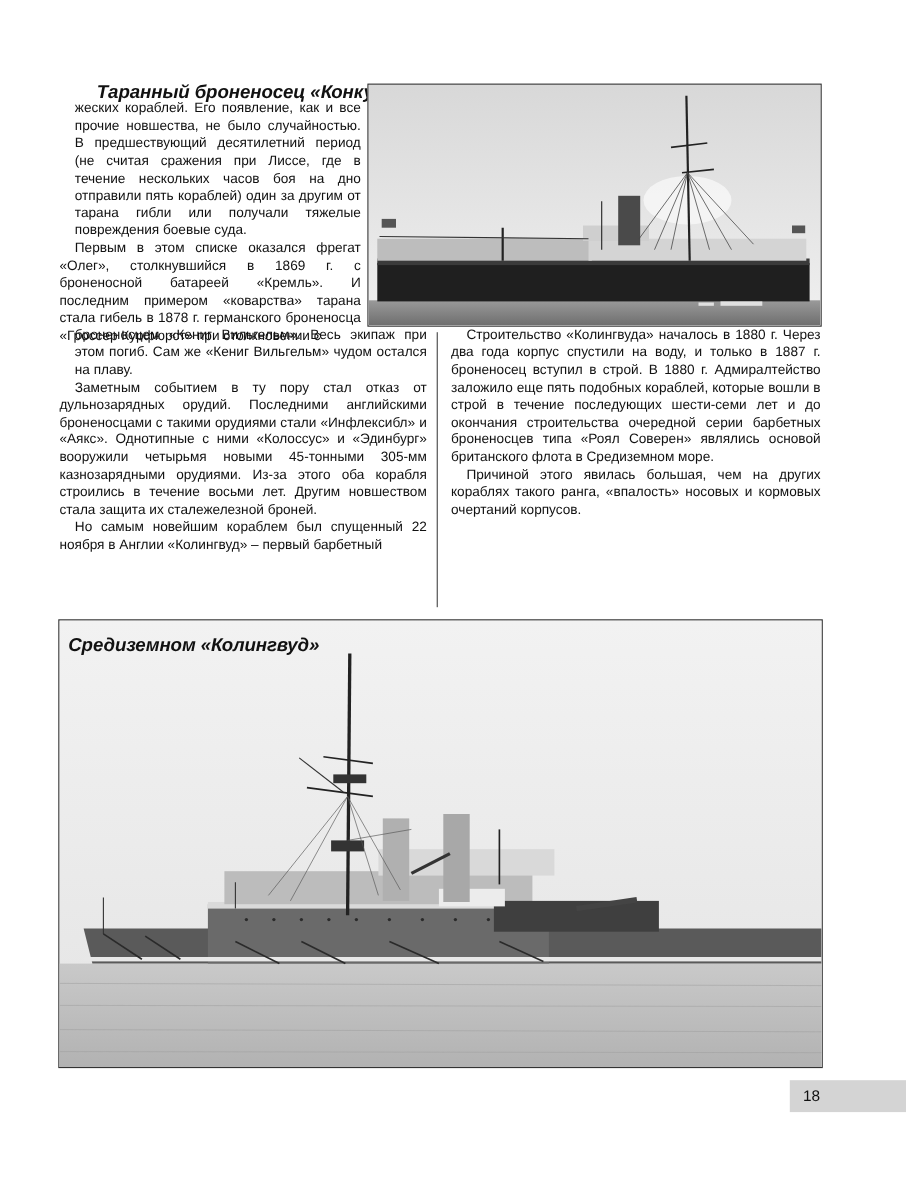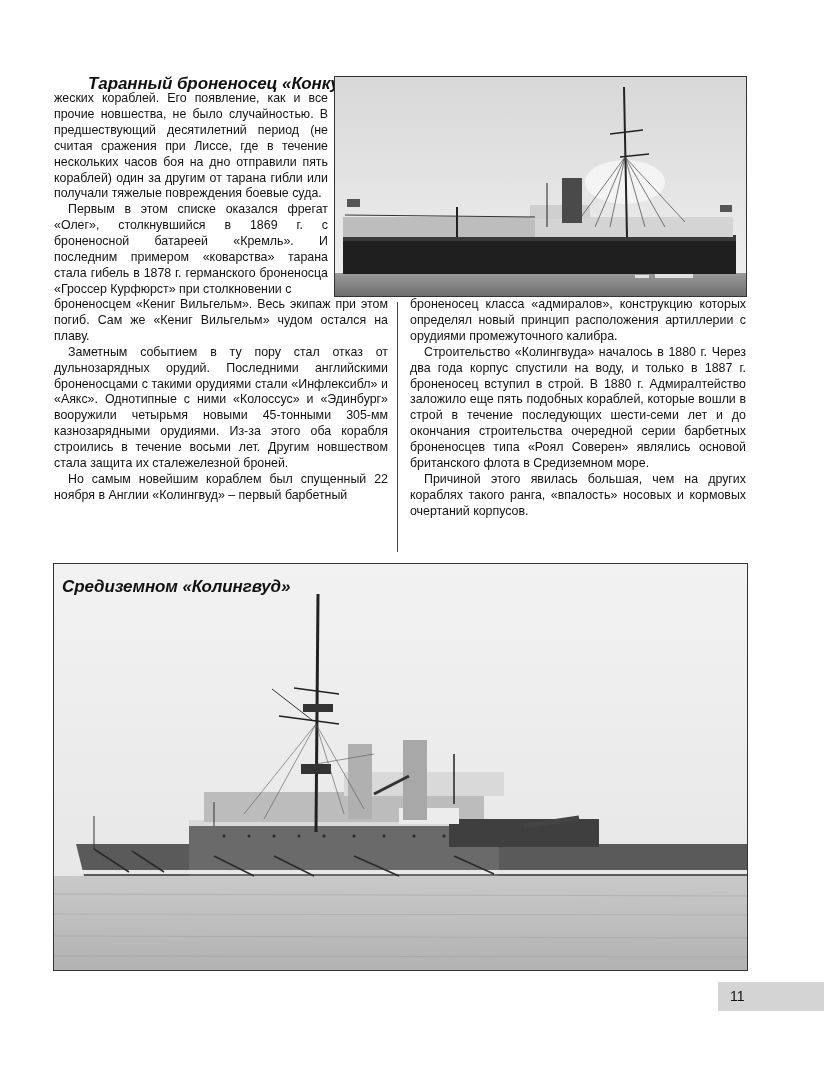--- a/index.html
+++ b/index.html
@@ -9,21 +9,21 @@
   }
   .caption {
     position: absolute; font-weight: bold; font-style: italic; font-size: 17px; color: #111;
     letter-spacing: -0.1px;
   }
   .col {
     position: absolute; font-size: 12.4px; line-height: 15.9px; text-align: justify;
     hyphens: manual;
   }
   .col p { margin: 0; text-indent: 14px; }
-  .col p.noindent { text-indent: 0; }
+  .col p.noindent { text-indent: 0; margin-left: 14px; }
   .photo {
     position: absolute; border: 1px solid #333; overflow: hidden; background: #e9e9e9;
   }
   .divider { position: absolute; background: #444; width: 1px; }
   .pagenum {
     position: absolute; left: 718px; top: 982px; width: 106px; height: 29px;
     background: #d4d4d4; font-size: 14px; line-height: 29px; padding-left: 12px; box-sizing: border-box;
   }
 </style>
 </head>
@@ -86,21 +86,20 @@
 
 <div class="col" style="left:54px; top:297px; width:334px;">
   <p class="noindent">броненосцем «Кениг Вильгельм». Весь экипаж при этом погиб. Сам же «Кениг Вильгельм» чудом остался на плаву.</p>
   <p>Заметным событием в ту пору стал отказ от дульнозарядных орудий. Последними английскими броненосцами с такими орудиями стали «Инфлексибл» и «Аякс». Однотипные с ними «Колоссус» и «Эдинбург» вооружили четырьмя новыми 45-тонными 305-мм казнозарядными орудиями. Из-за этого оба корабля строились в течение восьми лет. Другим новшеством стала защита их сталежелезной броней.</p>
   <p>Но самым новейшим кораблем был спущенный 22 ноября в Англии «Колингвуд» – первый барбетный</p>
 </div>
 
 <div class="divider" style="left:397px; top:302px; height:250px;"></div>
 
 <div class="col" style="left:410px; top:297px; width:336px;">
-  <p class="noindent">броненосец класса «адмиралов», конструкцию которых определял новый принцип расположения артиллерии с орудиями промежуточного калибра.</p>
   <p>Строительство «Колингвуда» началось в 1880 г. Через два года корпус спустили на воду, и только в 1887 г. броненосец вступил в строй. В 1880 г. Адмиралтейство заложило еще пять подобных кораблей, которые вошли в строй в течение последующих шести-семи лет и до окончания строительства очередной серии барбетных броненосцев типа «Роял Соверен» являлись основой британского флота в Средиземном море.</p>
   <p>Причиной этого явилась большая, чем на других кораблях такого ранга, «впалость» носовых и кормовых очертаний корпусов.</p>
 </div>
 
 <div class="photo" style="left:53px; top:563px; width:693px; height:406px;">
   <svg width="693" height="406" viewBox="0 0 693 406">
     <defs>
       <linearGradient id="sky2" x1="0" y1="0" x2="0" y2="1">
         <stop offset="0" stop-color="#f2f2f2"></stop>
           <stop offset="1" stop-color="#e4e4e4"></stop>
@@ -171,13 +170,13 @@
         <circle cx="300" cy="272" r="1.5"></circle>
       <circle cx="330" cy="272" r="1.5"></circle>
         <circle cx="360" cy="272" r="1.5"></circle>
         <circle cx="390" cy="272" r="1.5"></circle>
     </g>
   </svg>
 </div>
 
 <div class="caption" style="left:62px; top:577px;">Средиземном «Колингвуд»</div>
 
-<div class="pagenum">11</div>
+<div class="pagenum">18</div>
 
 </body></html>

